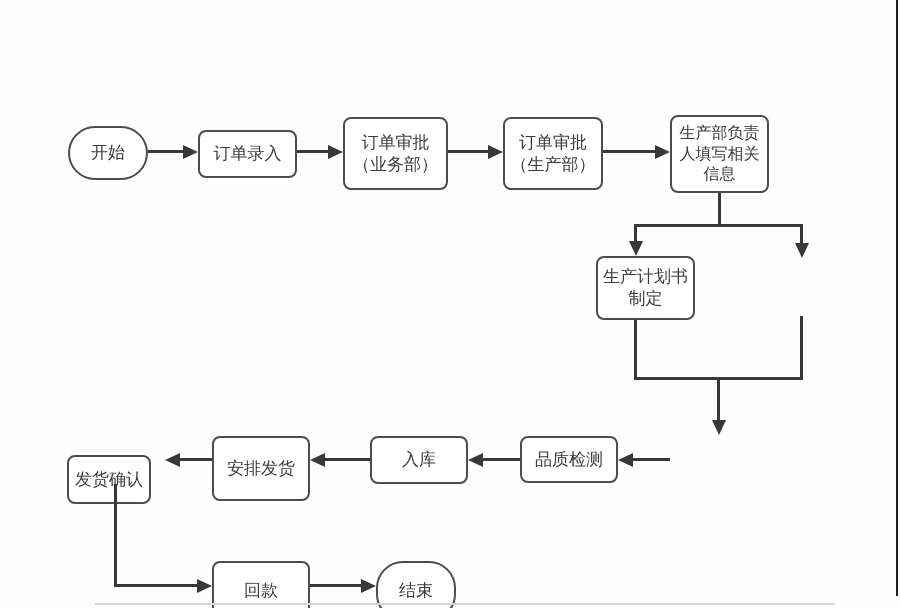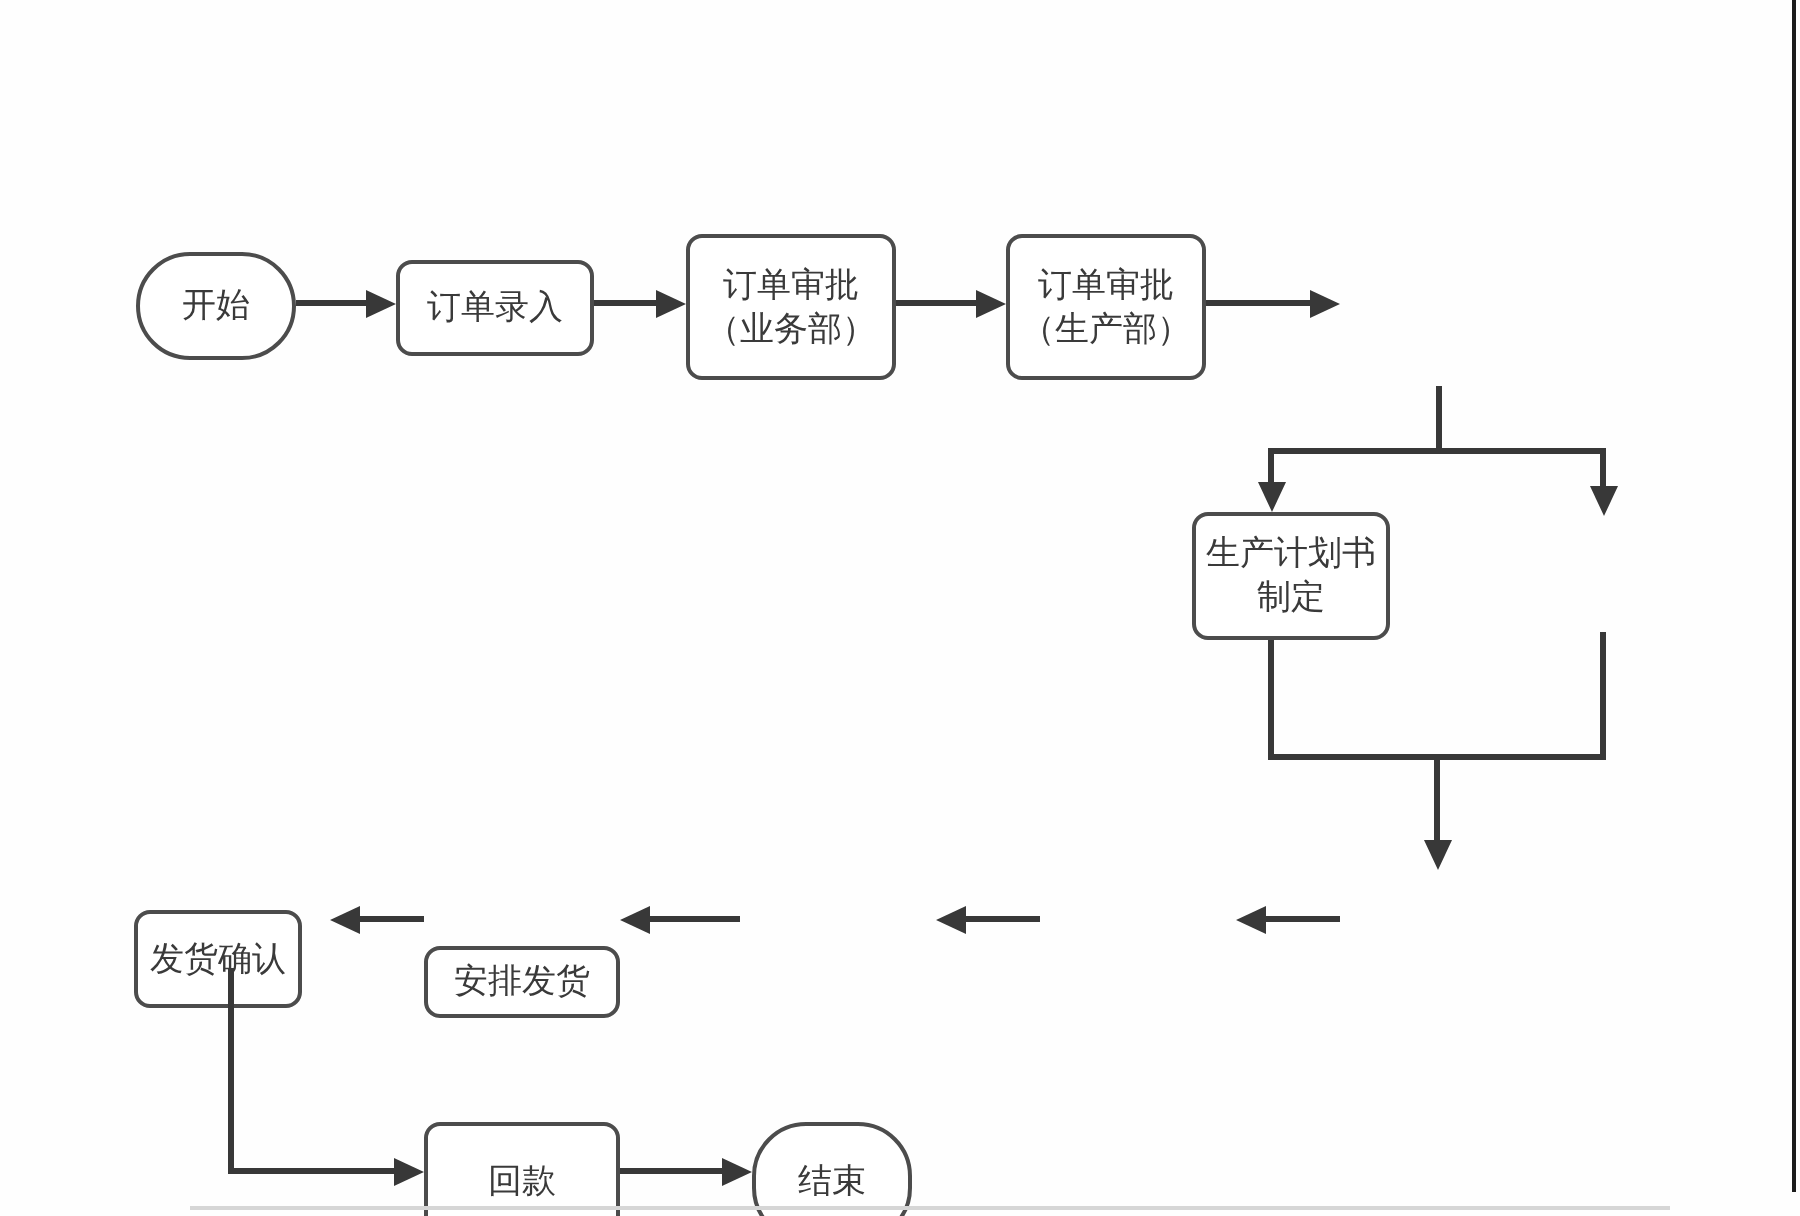--- a/index.html
+++ b/index.html
@@ -54,43 +54,48 @@
   #n-start            { left: 68px;  top: 126px; width: 80px;  height: 54px; }
   #n-order-entry      { left: 198px; top: 130px; width: 99px;  height: 48px; }
   #n-approval-biz     { left: 343px; top: 117px; width: 105px; height: 73px; }
   #n-approval-prod    { left: 503px; top: 117px; width: 100px; height: 73px; }
   #n-info-fill        { left: 670px; top: 115px; width: 99px;  height: 78px; font-size: 16px; }
   #n-plan             { left: 596px; top: 256px; width: 99px;  height: 64px; }
   #n-supply           { left: 754px; top: 258px; width: 96px;  height: 58px; }
   #n-start-production { left: 670px; top: 435px; width: 99px;  height: 50px; }
   #n-quality          { left: 520px; top: 436px; width: 98px;  height: 47px; }
   #n-warehouse        { left: 370px; top: 436px; width: 98px;  height: 48px; }
-  #n-arrange-ship     { left: 212px; top: 436px; width: 98px;  height: 36px; margin-top: 37px; }
+  #n-arrange-ship     { left: 212px; top: 436px; width: 98px;  height: 65px; }
   #n-ship-confirm     { left: 67px;  top: 455px; width: 84px;  height: 49px; }
   #n-payment          { left: 212px; top: 561px; width: 98px;  height: 60px; }
   #n-end              { left: 376px; top: 561px; width: 80px;  height: 60px; }
   
   .edge-line-right  { left: 896px; top: 0;     width: 2px;   height: 596px; background: #1c1c1c; }
   .edge-line-bottom { left: 95px;  top: 603px; width: 740px; height: 2px;   background: #d6d6d6; }
 </style>
 </head>
 <body>
 
 <div class="canvas">
 
   <div class="node terminator" id="n-start">开始</div>
   <div class="node" id="n-order-entry">订单录入</div>
   <div class="node" id="n-approval-biz">订单审批
 （业务部）</div>
   <div class="node" id="n-approval-prod">订单审批
 （生产部）</div>
+  <div class="node" id="n-info-fill">生产部负责
+人填写相关
+信息</div>
 
   <div class="node" id="n-plan">生产计划书
 制定</div>
 
+  <div class="node" id="n-quality">品质检测</div>
+  <div class="node" id="n-warehouse">入库</div>
   <div class="node" id="n-arrange-ship">安排发货</div>
   <div class="node" id="n-ship-confirm">发货确认</div>
 
   <div class="node" id="n-payment">回款</div>
   <div class="node terminator" id="n-end">结束</div>
 
   <div class="line" style="left:148px;top:150px;width:36px;height:3px;"></div>
   <div class="arrow right" style="left:183px;top:145px;"></div>
 
   <div class="line" style="left:297px;top:150px;width:32px;height:3px;"></div>

